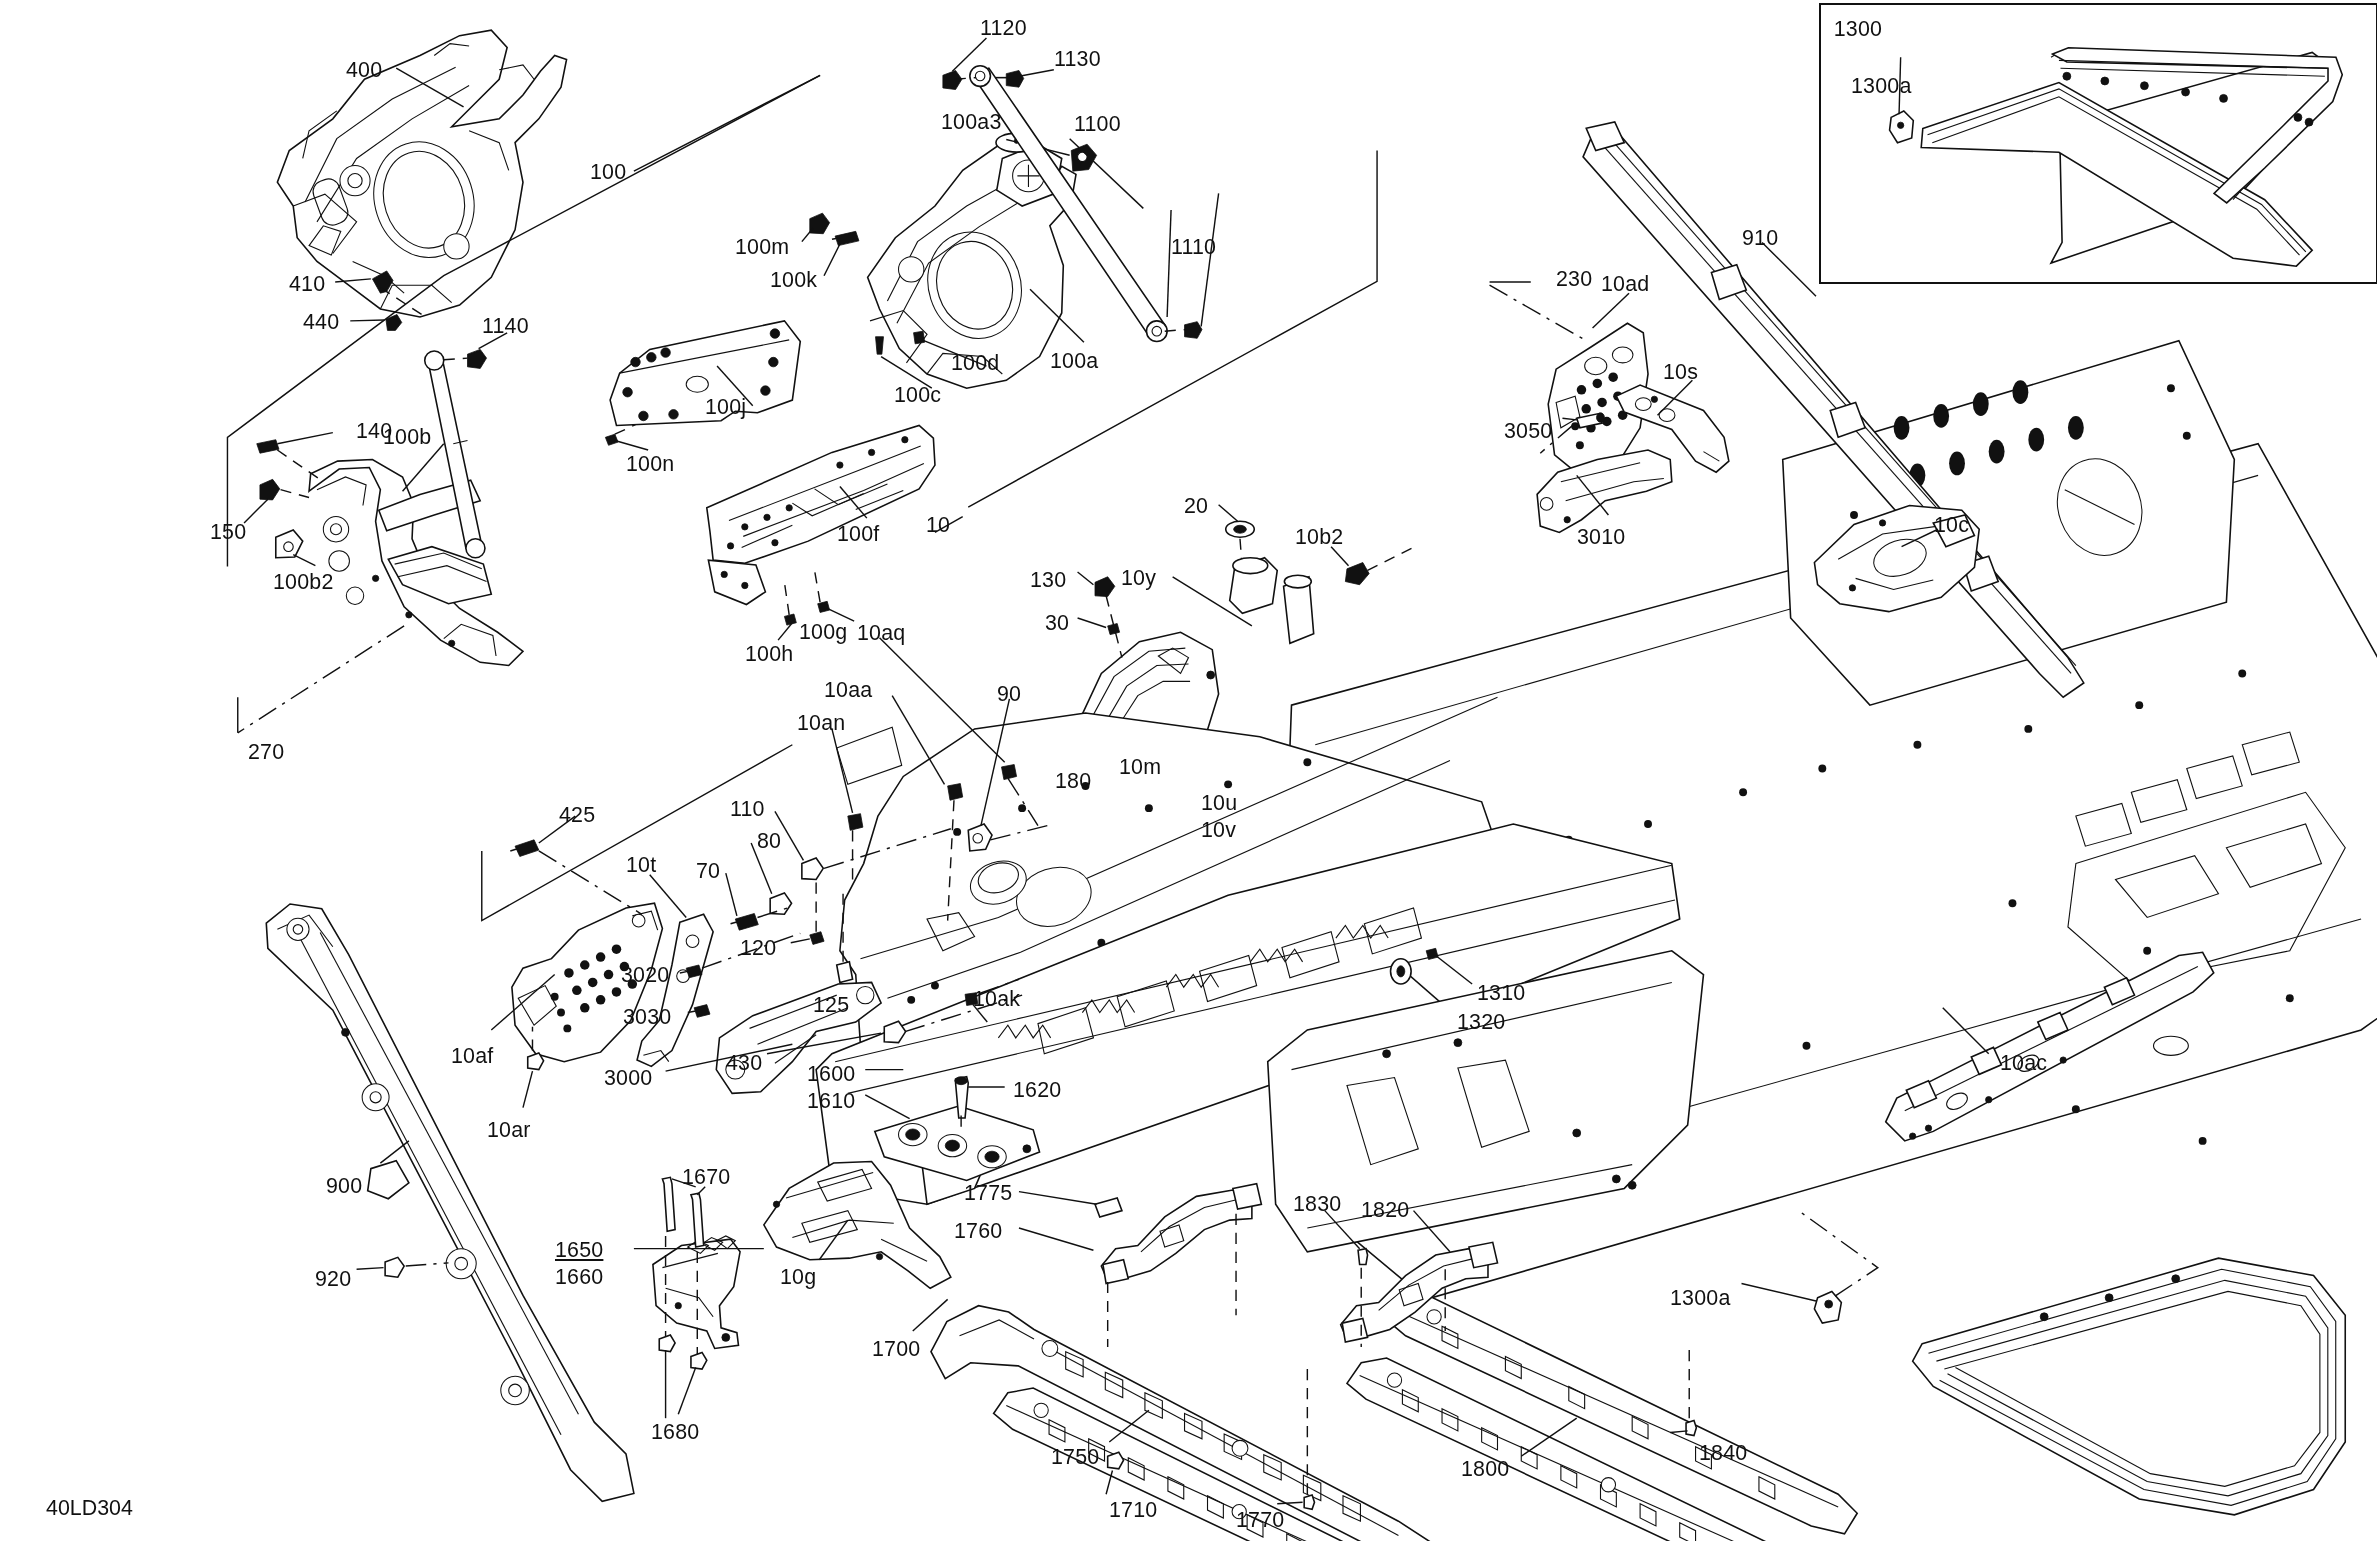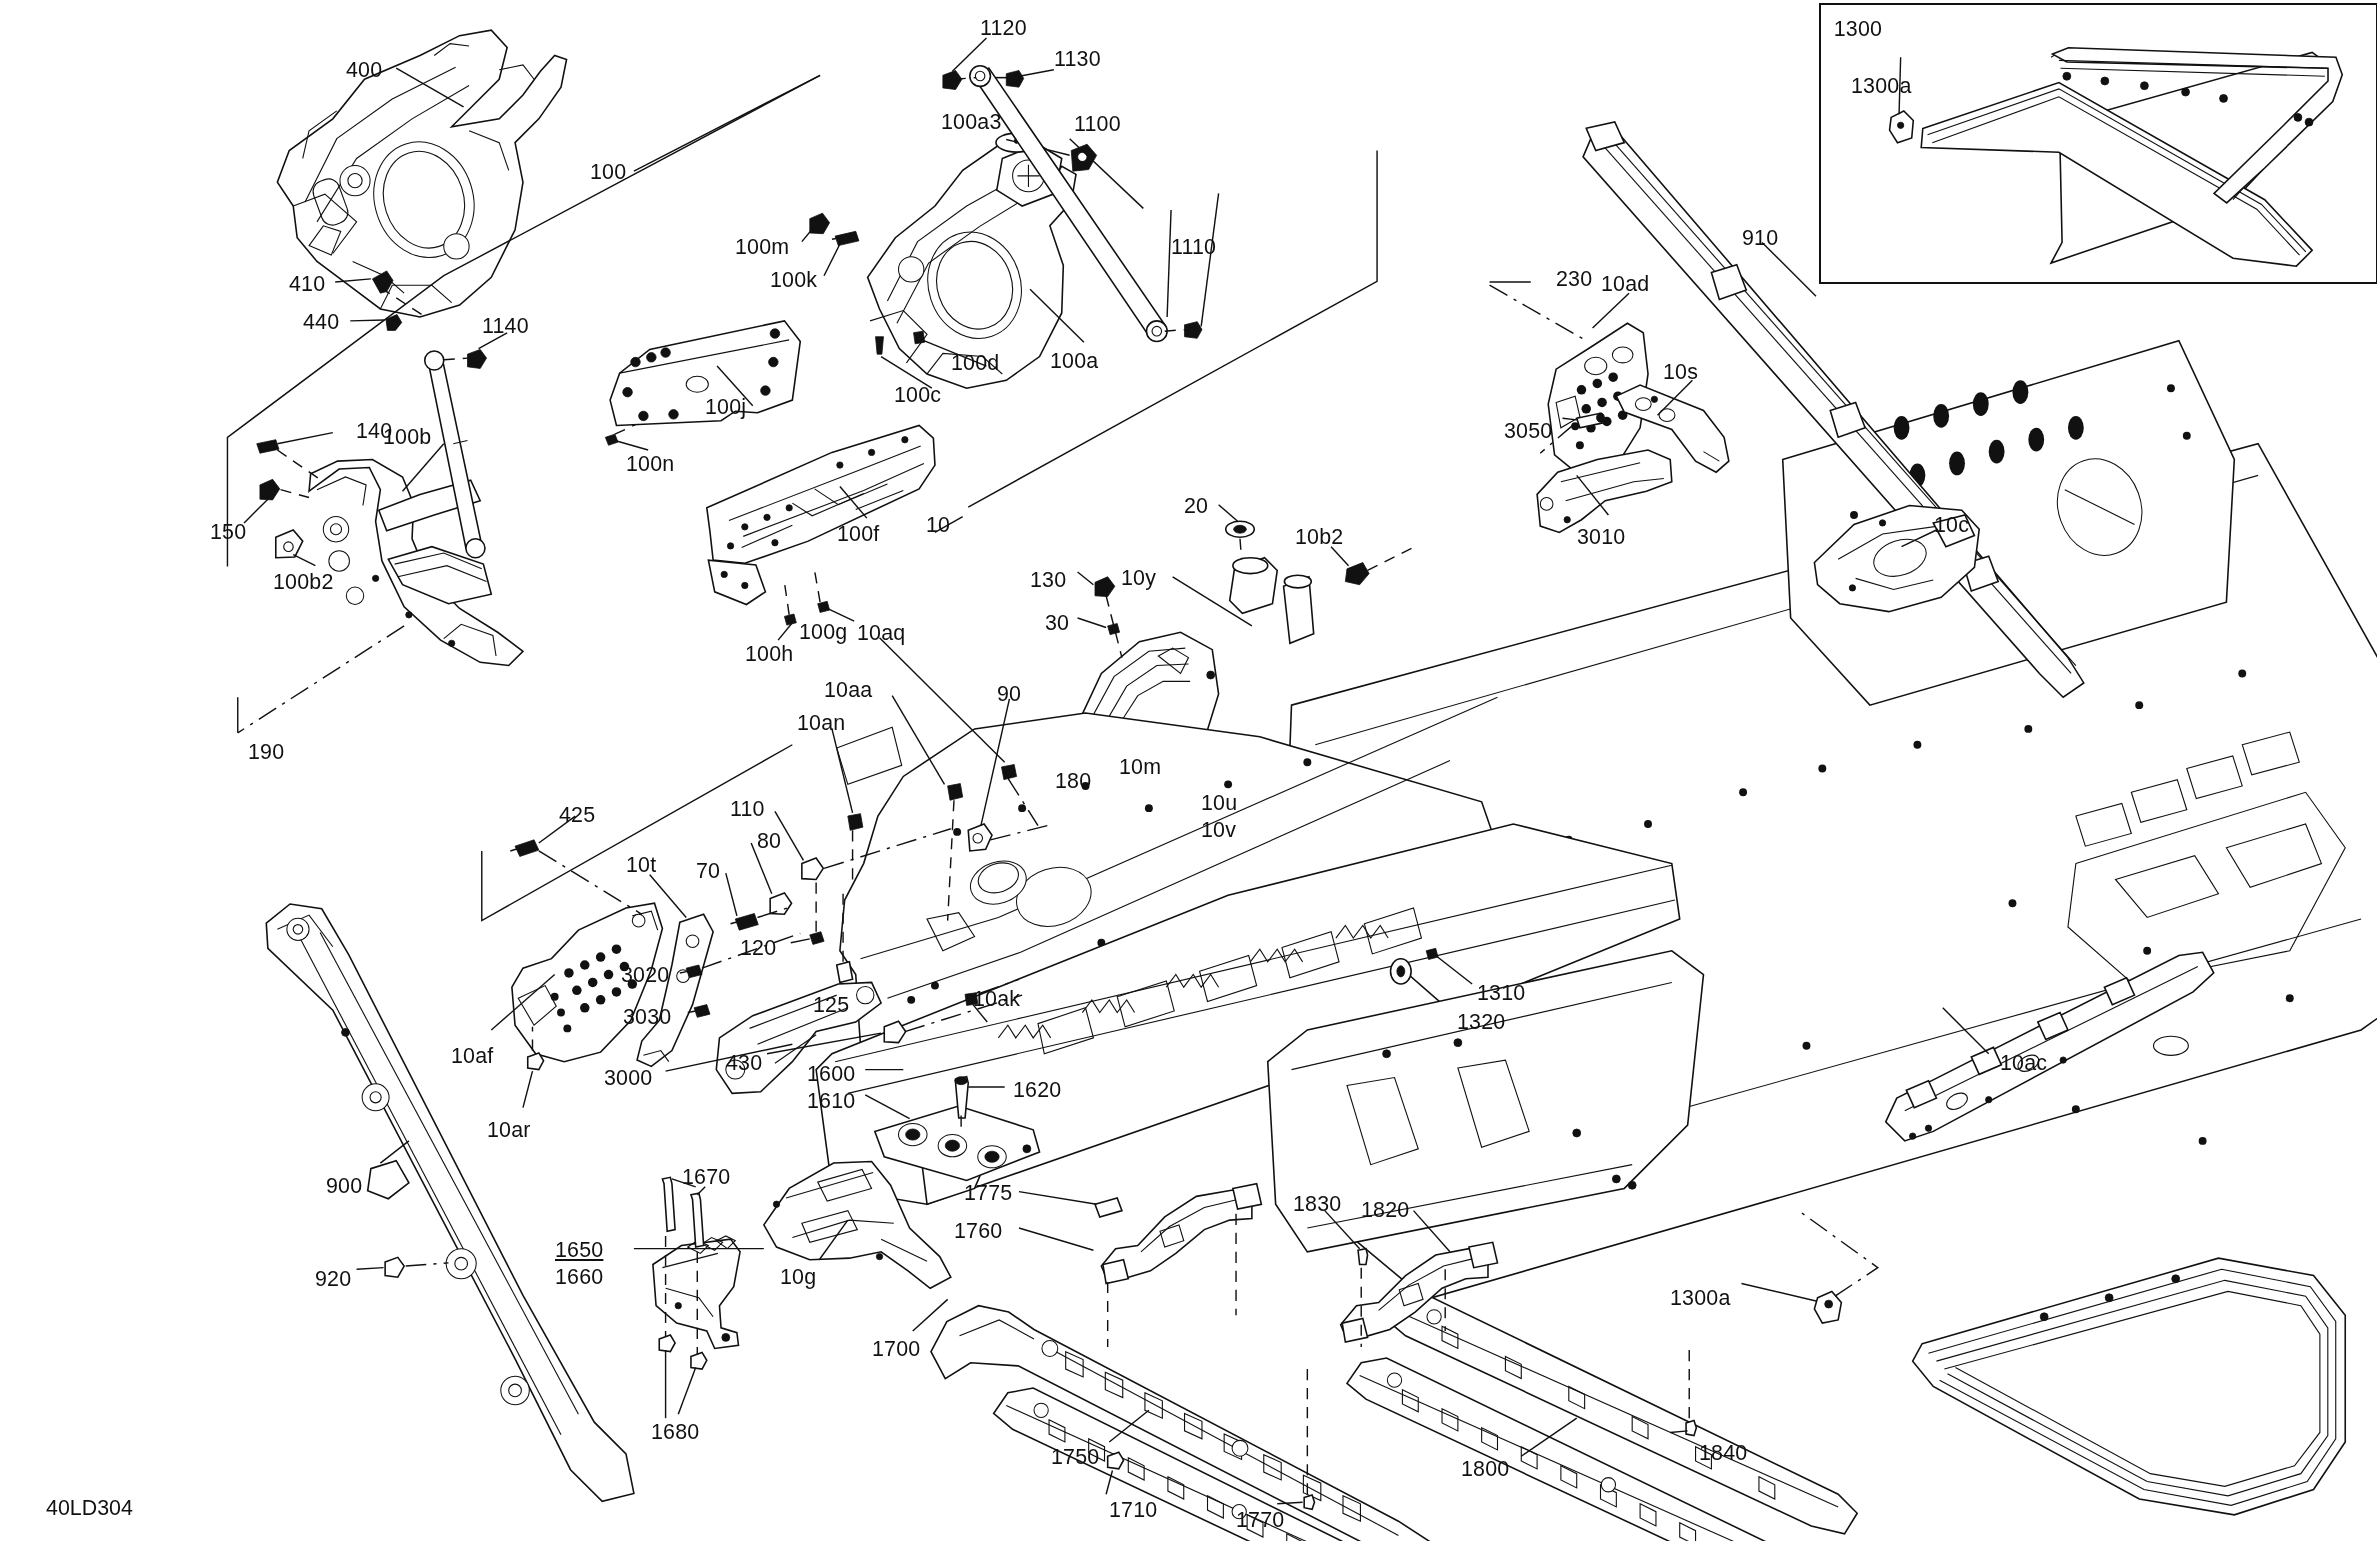--- a/index.html
+++ b/index.html
@@ -941,18 +941,18 @@
   <div class="callout" style="left:1109px; top:1499px;">1710</div>
   <div class="callout" style="left:1236px; top:1509px;">1770</div>
   <div class="callout" style="left:1293px; top:1193px;">1830</div>
   <div class="callout" style="left:1361px; top:1199px;">1820</div>
   <div class="callout" style="left:1461px; top:1458px;">1800</div>
   <div class="callout" style="left:1699px; top:1442px;">1840</div>
   <div class="callout" style="left:1477px; top:982px;">1310</div>
   <div class="callout" style="left:1457px; top:1011px;">1320</div>
   <div class="callout" style="left:2000px; top:1052px;">10ac</div>
   <div class="callout" style="left:1670px; top:1287px;">1300a</div>
-  <div class="callout" style="left:248px; top:741px;">190</div>
+  <div class="callout" style="left:248px; top:741px;">270</div>
 
   <div class="sheet-code" style="left:46px; top:1496px;">40LD304</div>
 
 </div>
 
 
 </body></html>

